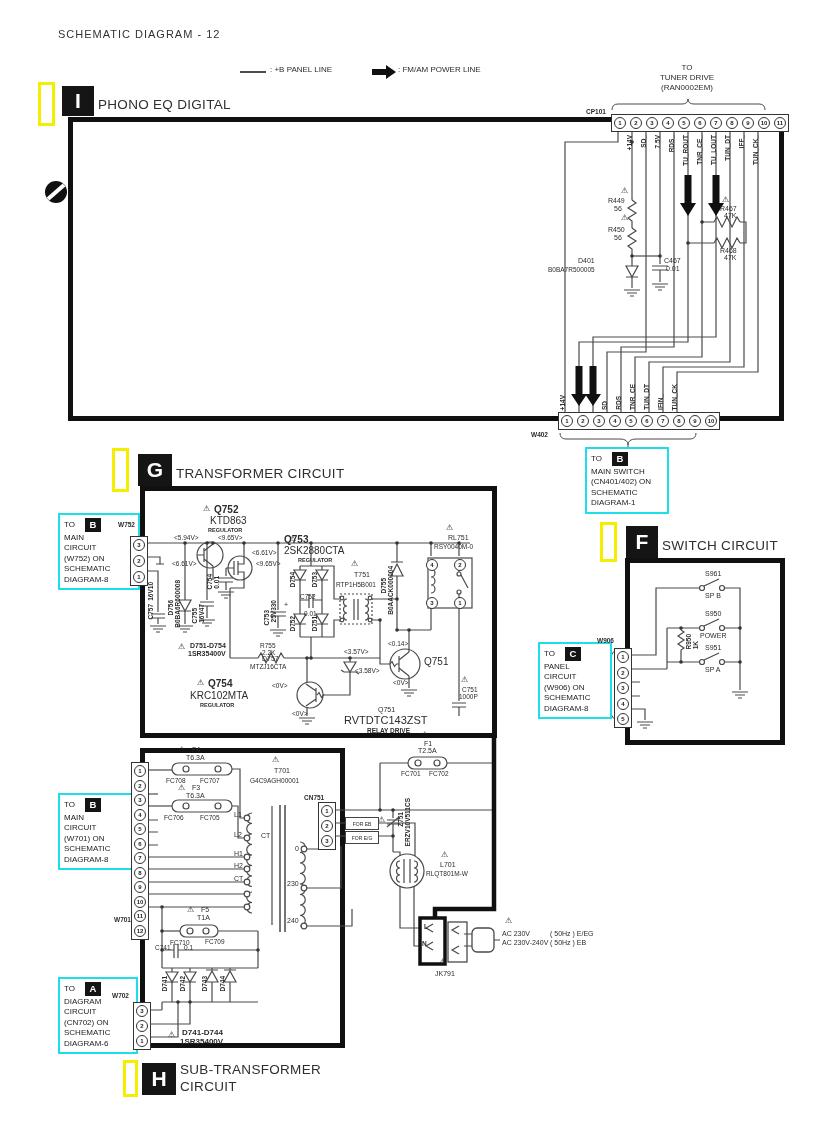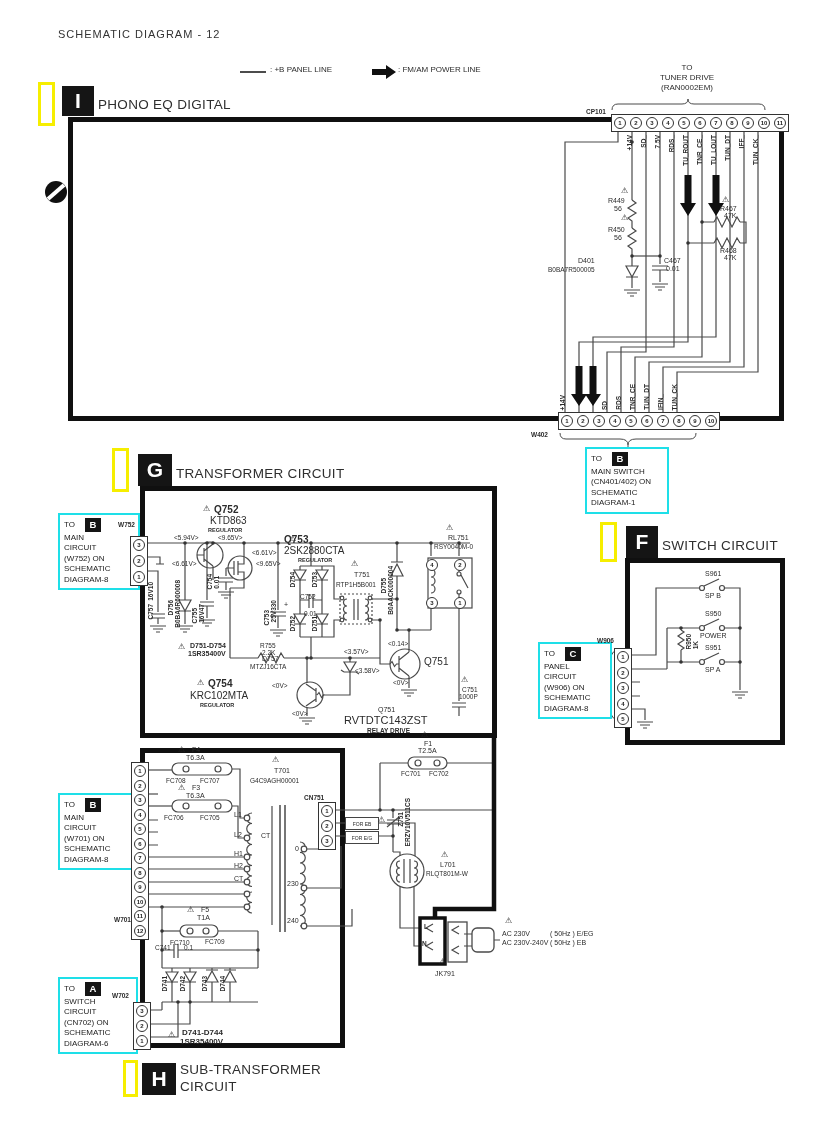--- a/index.html
+++ b/index.html
@@ -366,21 +366,21 @@
         <div>SCHEMATIC</div>
         <div>DIAGRAM-8</div>
       </div>
   </div>
   <div class="callout" style="left:58px;top:977px;width:80px">
     <div class="row">
         <span>TO</span>
       <span class="cbadge">A</span>
       </div>
     <div>
-        <div>SWITCH</div>
+        <div>DIAGRAM</div>
         <div>CIRCUIT</div>
         <div>(CN702) ON</div>
         <div>SCHEMATIC</div>
         <div>DIAGRAM-6</div>
       </div>
   </div>
   <div class="callout" style="left:538px;top:642px;width:74px">
     <div class="row">
         <span>TO</span>
       <span class="cbadge">C</span>

